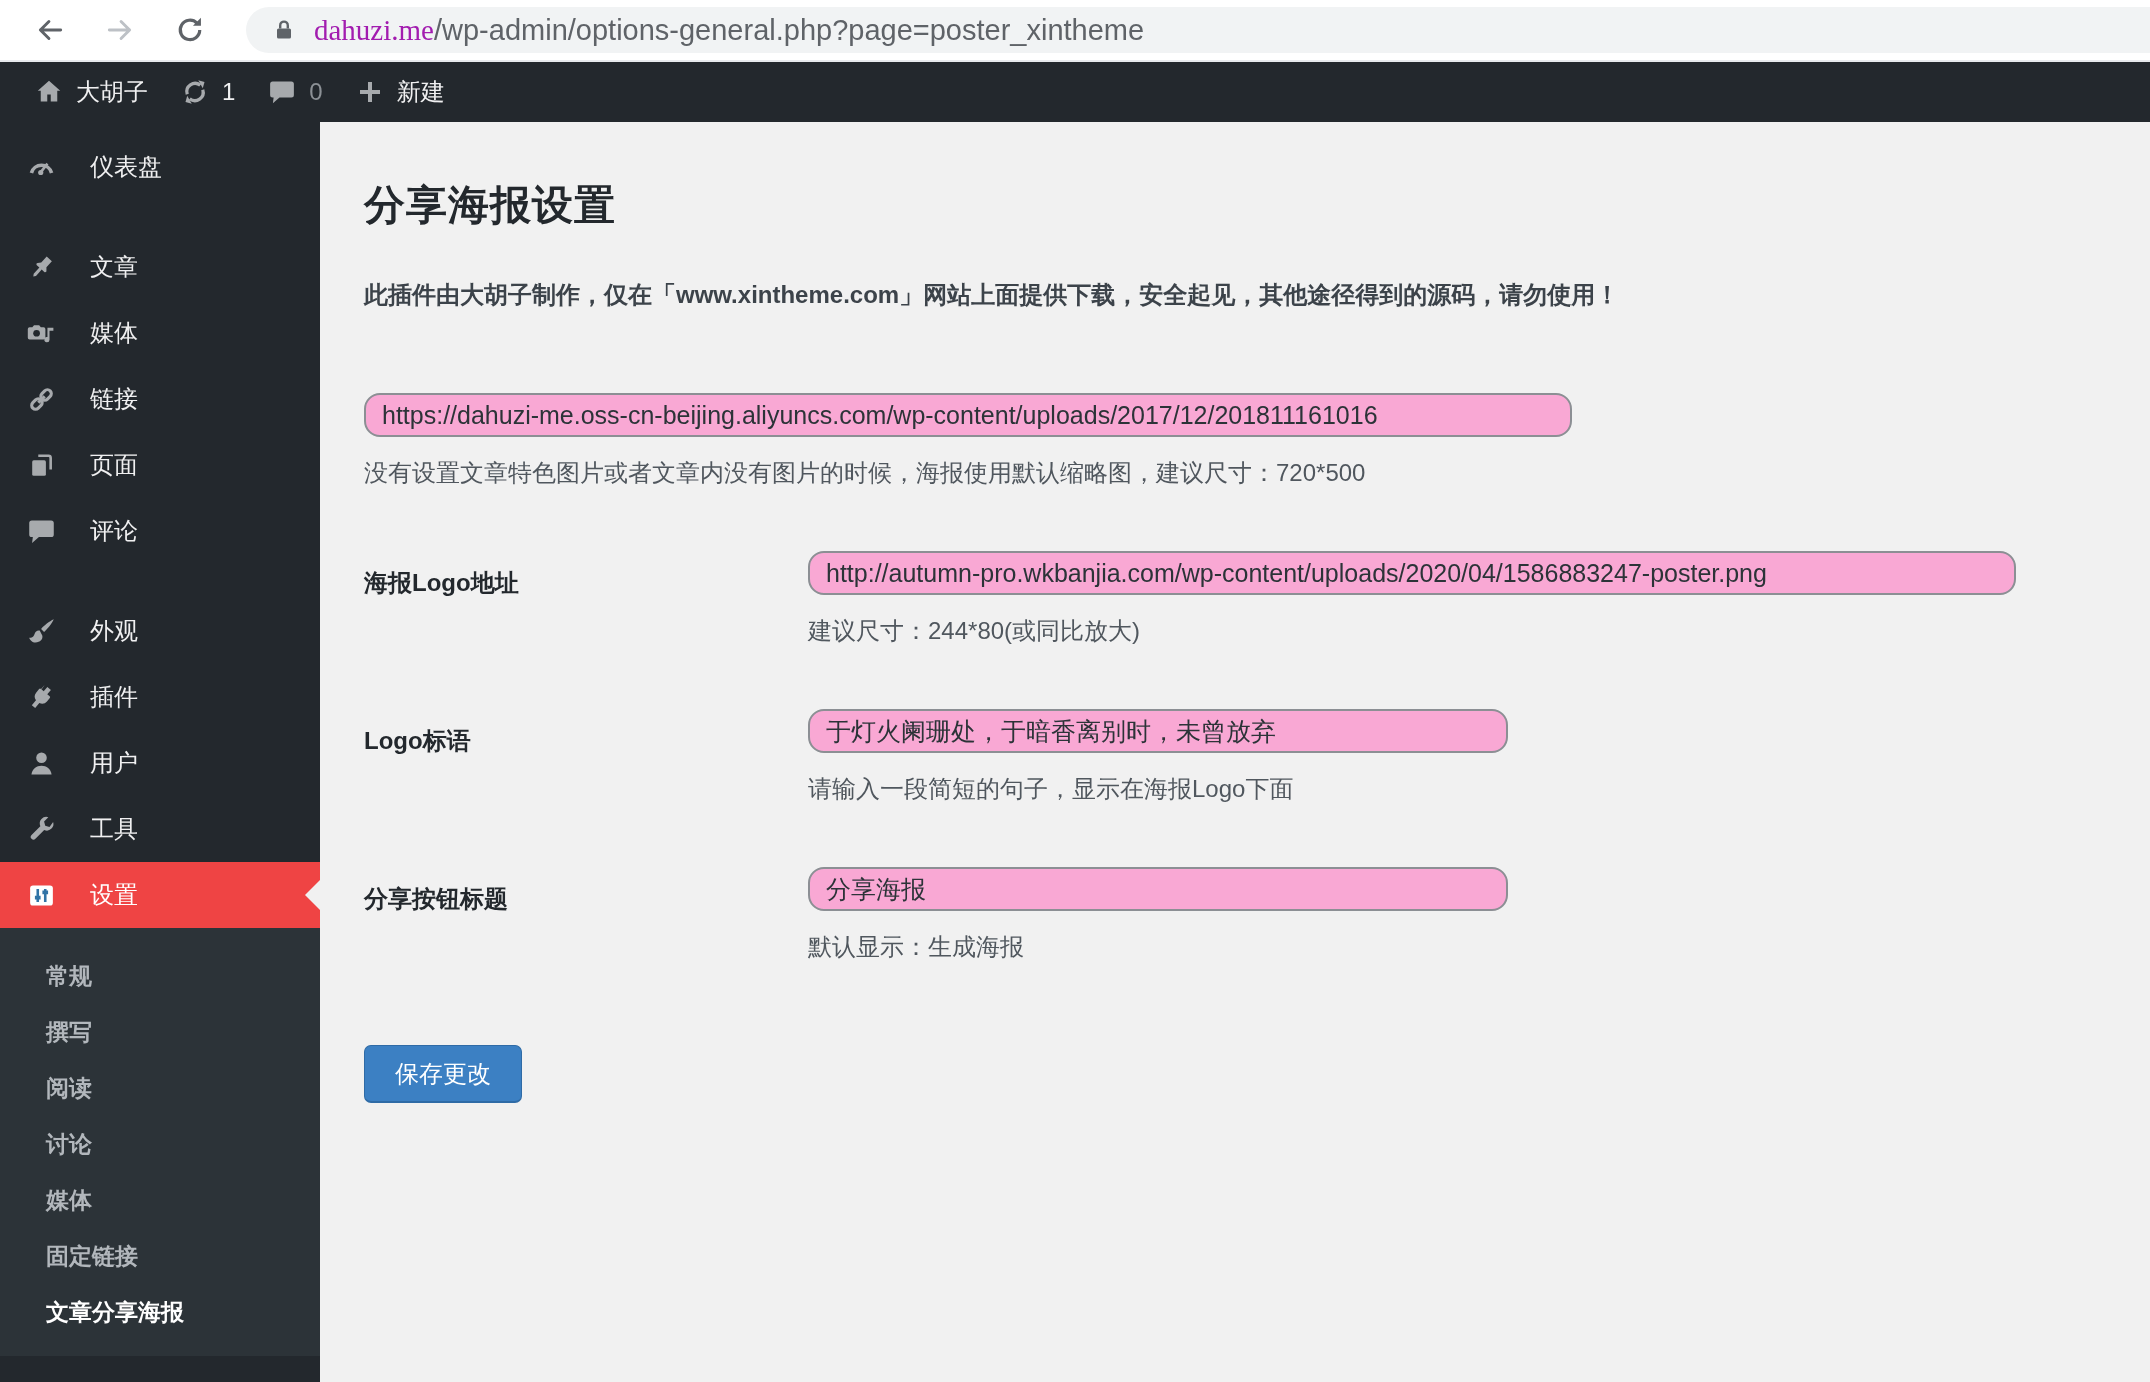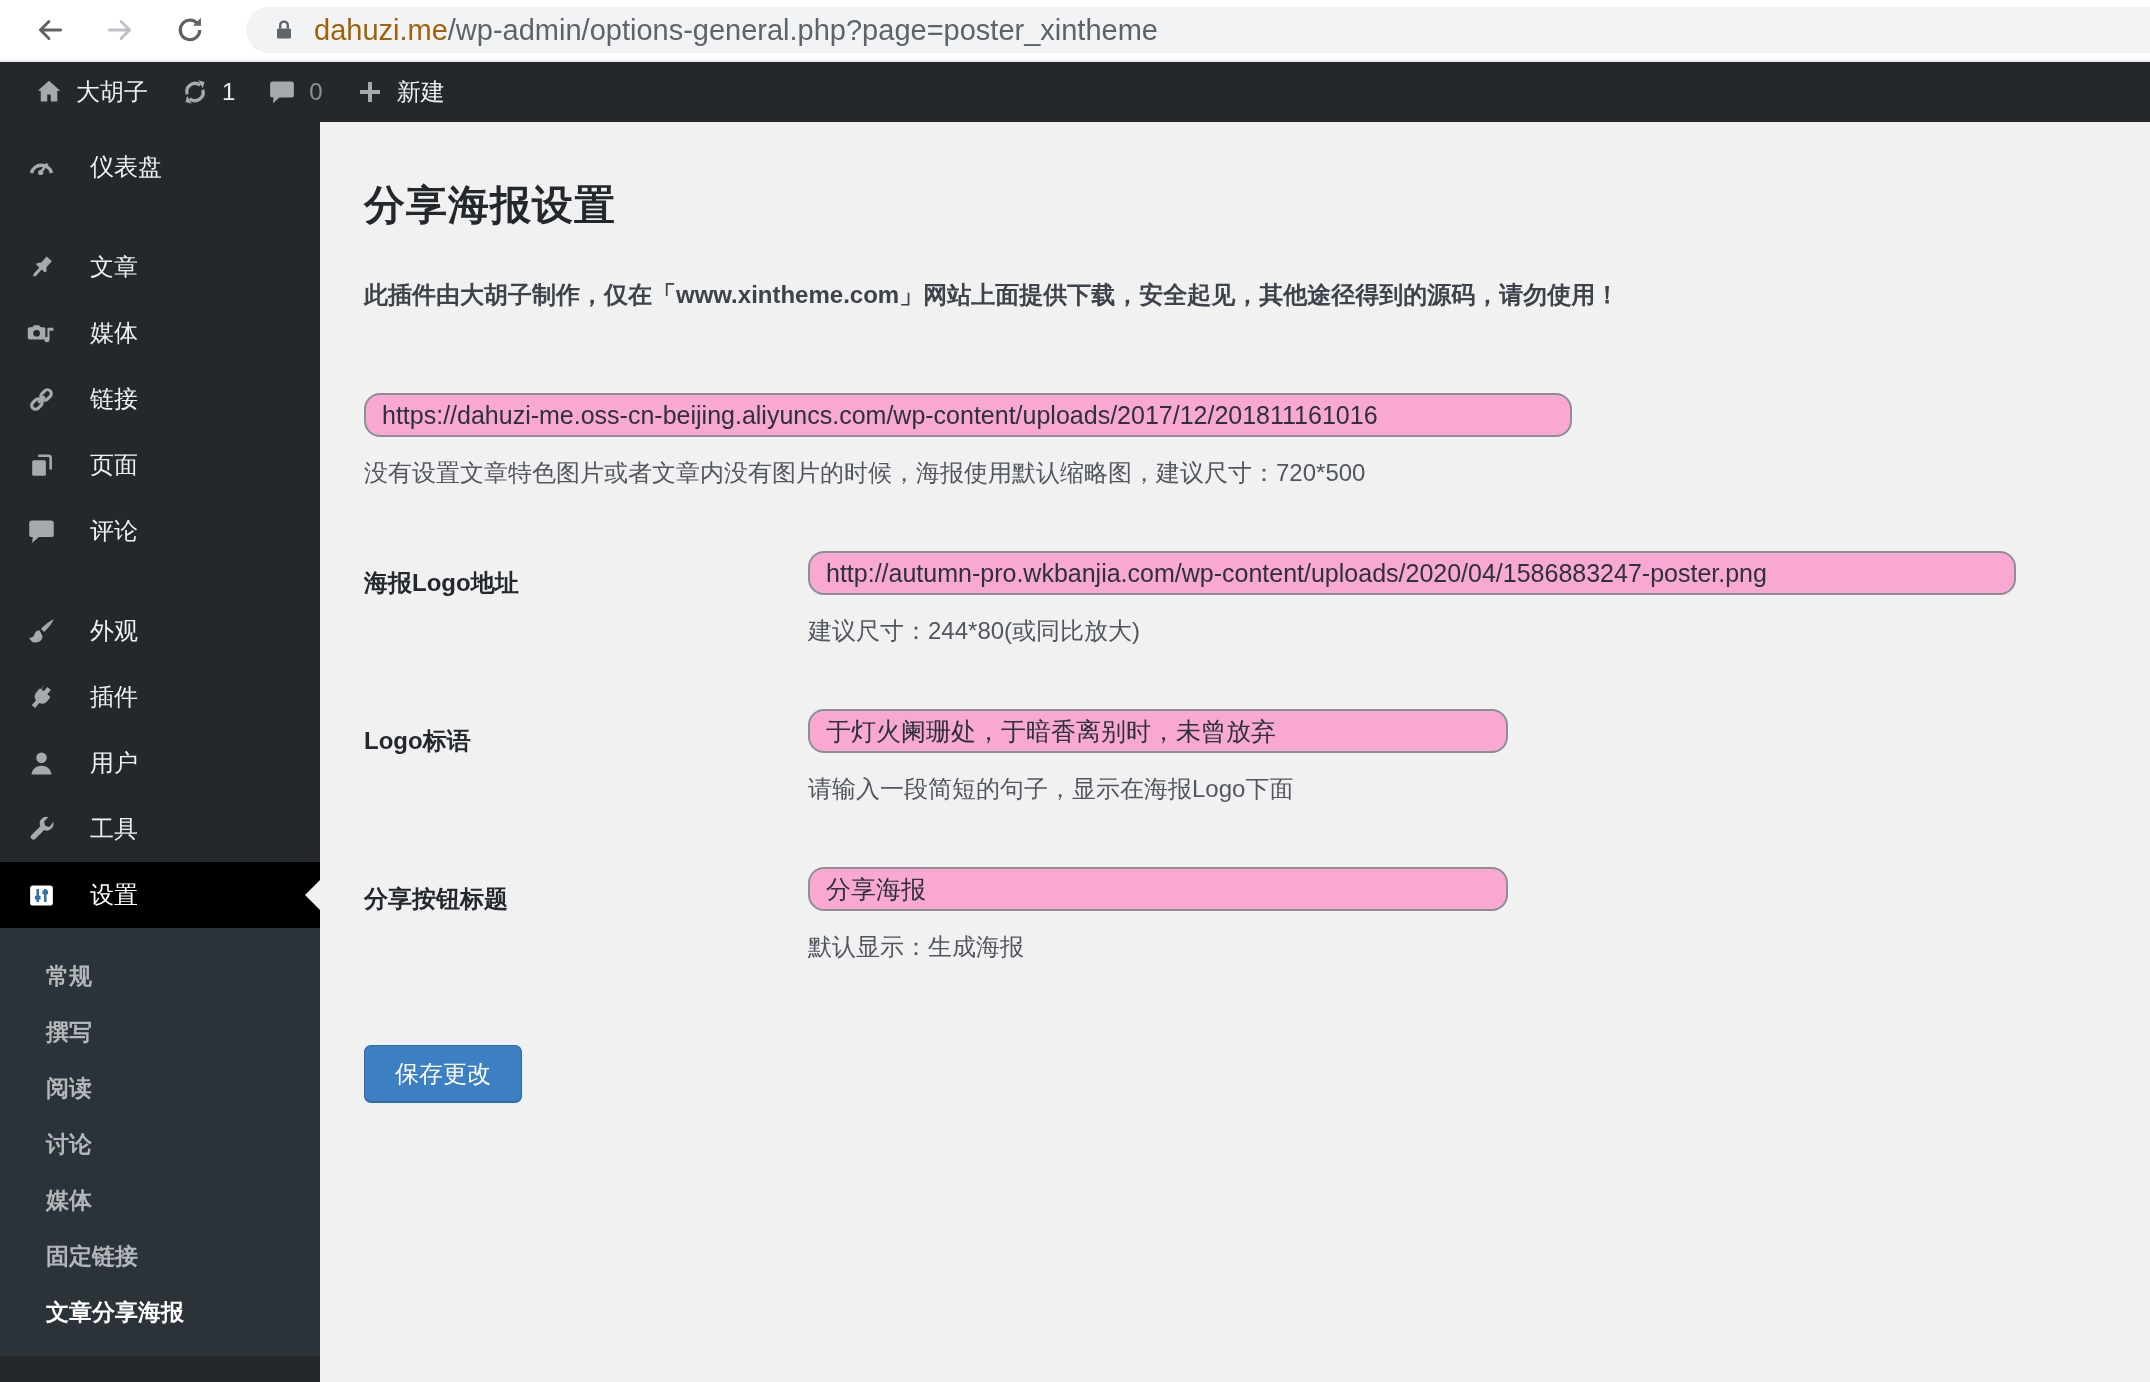--- a/index.html
+++ b/index.html
@@ -18,21 +18,21 @@
   .nav-btn { width:40px; height:40px; display:flex; align-items:center; justify-content:center;
     margin-right:30px; color:#5f6368; cursor:pointer; flex:0 0 auto; }
   .nav-btn.disabled { color:#bdc1c6; }
   .nav-btn svg { width:32px; height:32px; }
   .url-bar {
     flex:1; height:46px; background:#f1f3f4; border-radius:23px 0 0 23px;
     display:flex; align-items:center; padding-left:26px; margin-left:6px; cursor:text;
   }
   .lock { width:24px; height:26px; color:#5f6368; margin-right:18px; flex:0 0 auto; }
   .url-text { font-size:29px; white-space:nowrap; }
-  .url-host { color:#a16207; }
+  .url-host { color:#a21caf;font-family:Liberation Serif, serif; }
   .url-path { color:#5f6368; }
 
   
   .admin-bar {
     height:60px; background:#23282d; display:flex; align-items:center;
     padding-left:18px; color:#f0f0f1; font-size:24px;
   }
   .ab-item { display:flex; align-items:center; gap:12px; padding:0 16px; height:100%; cursor:pointer; }
   .ab-item .icon { color:#a7aaad; display:flex; }
   .ab-item .icon svg { width:30px; height:30px; }
@@ -43,21 +43,21 @@
 
   
   .sidebar { width:320px; background:#23282d; flex:0 0 auto; padding-top:12px; }
   .menu-item {
     height:66px; display:flex; align-items:center; gap:32px; padding-left:26px;
     font-size:24px; color:#f0f0f1; cursor:pointer; position:relative;
   }
   .menu-item .icon { width:32px; display:flex; color:#a7aaad; flex:0 0 auto; }
   .menu-item .icon svg { width:31px; height:31px; }
   .menu-sep { height:34px; }
-  .menu-item.active { background:#000000; color:#fff; }
+  .menu-item.active { background:#ef4444; color:#fff; }
   .menu-item.active .icon { color:#fff; }
   .menu-item.active .notch {
     position:absolute; right:0; top:50%; transform:translateY(-50%);
     width:0; height:0; border-top:15px solid transparent; border-bottom:15px solid transparent;
     border-right:15px solid #f1f1f1;
   }
   .submenu { background:#2c3338; padding:20px 0 16px; }
   .submenu-item {
     height:56px; display:flex; align-items:center; padding-left:46px;
     font-size:23px; color:#b2b7bc; cursor:pointer;font-weight:bold;

